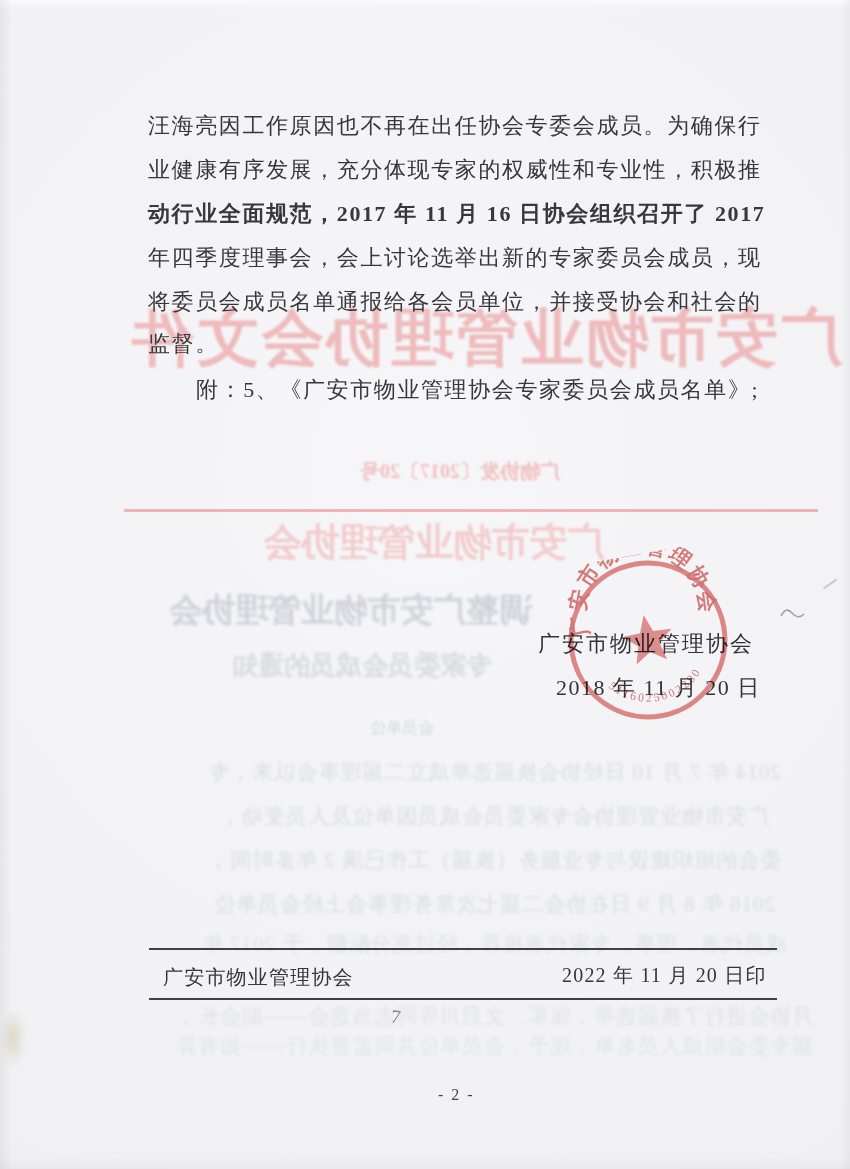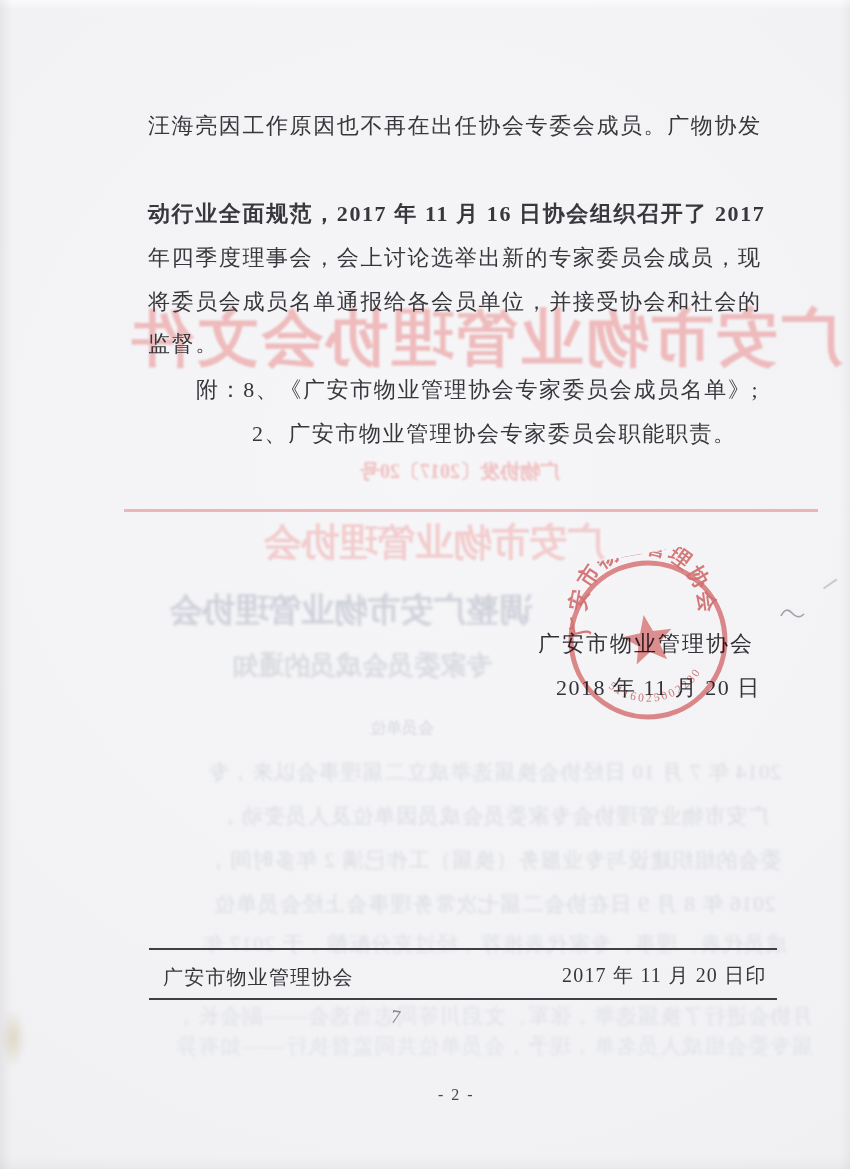--- a/index.html
+++ b/index.html
@@ -38,27 +38,27 @@
   <div class="ghost" style="left:362px;top:718px;width:80px;font-size:16px;color:rgba(124,132,152,.26);filter:blur(1px);">会员单位</div>
 
   <div class="ghost ggray" style="left:150px;top:758px;width:688px;font-size:21px;letter-spacing:1px;color:rgba(118,128,152,.20);filter:blur(1.4px);">2014 年 7 月 10 日经协会换届选举成立二届理事会以来，专</div>
   <div class="ghost ggray" style="left:150px;top:802px;width:688px;font-size:21px;letter-spacing:1px;color:rgba(118,128,152,.20);filter:blur(1.4px);">广安市物业管理协会专家委员会成员因单位及人员变动，</div>
   <div class="ghost ggray" style="left:150px;top:846px;width:688px;font-size:21px;letter-spacing:1px;color:rgba(118,128,152,.20);filter:blur(1.4px);">委会的组织建设与专业服务（换届）工作已满 2 年多时间，</div>
   <div class="ghost ggray" style="left:150px;top:890px;width:688px;font-size:21px;letter-spacing:1px;color:rgba(118,128,152,.20);filter:blur(1.4px);">2016 年 8 月 9 日在协会二届七次常务理事会上经会员单位</div>
   <div class="ghost ggray" style="left:150px;top:930px;width:688px;font-size:21px;letter-spacing:1px;color:rgba(118,128,152,.16);filter:blur(1.5px);">成员代表、理事、专家代表推荐，经过充分酝酿，于 2017 年</div>
   <div class="ghost ggray" style="left:150px;top:1002px;width:688px;font-size:21px;letter-spacing:1px;color:rgba(118,128,152,.15);filter:blur(1.5px);">月协会进行了换届选举，张军、文启川等同志当选会——副会长，</div>
   <div class="ghost ggray" style="left:150px;top:1032px;width:688px;font-size:21px;letter-spacing:1px;color:rgba(118,128,152,.13);filter:blur(1.6px);">届专委会组成人员名单，现予，会员单位共同监督执行——如有异</div>
 
-  <div class="abs bodyline" style="left:148px;top:112px;">汪海亮因工作原因也不再在出任协会专委会成员。广物协发</div>
+  <div class="abs bodyline" style="left:148px;top:112px;">汪海亮因工作原因也不再在出任协会专委会成员。为确保行</div>
+  <div class="abs bodyline" style="left:148px;top:156px;">业健康有序发展，充分体现专家的权威性和专业性，积极推</div>
   <div class="abs bodyline" style="left:148px;top:200px;font-weight:bold;">动行业全面规范，2017 年 11 月 16 日协会组织召开了 2017</div>
   <div class="abs bodyline" style="left:148px;top:288px;">将委员会成员名单通报给各会员单位，并接受协会和社会的</div>
   <div class="abs bodyline" style="left:148px;top:244px;">年四季度理事会，会上讨论选举出新的专家委员会成员，现</div>
   <div class="abs bodyline" style="left:148px;top:332px;font-family:Liberation Mono, monospace;">监督。</div>
-  <div class="abs bodyline" style="left:196px;top:376px;">附：8、《广安市物业管理协会专家委员会成员名单》;</div>
-  <div class="abs bodyline" style="left:252px;top:420px;">2、广安市物业管理协会专家委员会职能职责。</div>
+  <div class="abs bodyline" style="left:196px;top:376px;">附：5、《广安市物业管理协会专家委员会成员名单》;</div>
 
   <div class="abs sig" style="left:538px;top:629px;letter-spacing:2px;">广安市物业管理协会</div>
   <div class="abs sig" style="left:556px;top:673px;letter-spacing:1.5px;">2018 年 11 月 20 日</div>
 
   <svg class="abs" style="left:562px;top:554px;mix-blend-mode:multiply;opacity:.78;transform:rotate(-10deg);" width="172" height="172" viewBox="0 0 170 170">
     <defs>
       <path id="ringPath" d="M 29.9,70.2 A 57,57 0 1 1 140.1,70.2" fill="none"></path>
       <path id="numPath" d="M 32.2,115.5 A 61,61 0 0 0 137.8,115.5" fill="none"></path>
     </defs>
     <circle cx="85" cy="85" r="76" fill="none" stroke="#d95c5c" stroke-width="5" opacity=".9"></circle>
@@ -72,19 +72,19 @@
   </svg>
 
   <svg class="abs" style="left:780px;top:604px;" width="26" height="18" viewBox="0 0 26 18">
     <path d="M1,12 Q6,2 12,9 T24,10" stroke="#84848d" stroke-width="1.6" fill="none" opacity=".75"></path>
   </svg>
   <div class="abs" style="left:822px;top:583px;width:16px;height:1.5px;background:#9d9da5;opacity:.5;transform:rotate(-35deg);"></div>
   <div class="abs" style="left:0px;top:1008px;width:26px;height:60px;background:radial-gradient(closest-side,rgba(205,190,150,.5),rgba(205,190,150,0));filter:blur(2px);"></div>
 
   <div class="rule" style="left:149px;top:948px;width:628px;"></div>
   <div class="abs footertxt" style="left:163px;top:964px;">广安市物业管理协会</div>
-  <div class="abs footertxt" style="left:562px;top:962px;">2017 年 11 月 20 日印</div>
+  <div class="abs footertxt" style="left:562px;top:962px;">2022 年 11 月 20 日印</div>
   <div class="rule" style="left:149px;top:998px;width:628px;"></div>
 
   <div class="abs" style="left:391px;top:1006px;font-size:19px;color:#86868f;transform:rotate(8deg);">7</div>
   <div class="abs" style="left:438px;top:1086px;font-size:16px;letter-spacing:2px;color:#46464c;">- 2 -</div>
 
 </div>
 
 </body></html>

